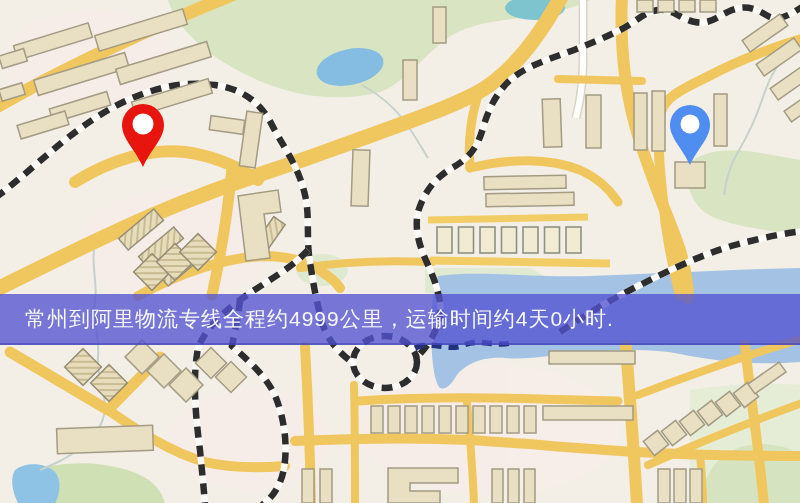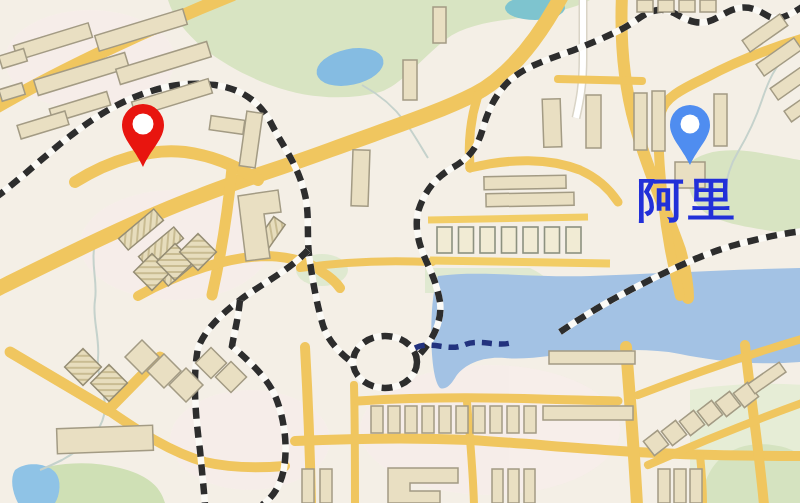--- a/index.html
+++ b/index.html
@@ -238,15 +238,17 @@
   <g transform="translate(143,103)">
     <path d="M0,64 C-8,46 -21,36 -21,22 A21,21 0 1 1 21,22 C21,36 8,46 0,64 Z" fill="#e8150f"></path>
     <circle cx="0" cy="21" r="10.5" fill="#ffffff"></circle>
   </g>
   <g transform="translate(690,104)">
     <path d="M0,61 C-8,44 -20,34 -20,21 A20,20 0 1 1 20,21 C20,34 8,44 0,61 Z" fill="#4f8df0"></path>
     <circle cx="0" cy="20" r="9.5" fill="#ffffff"></circle>
   </g>
 </svg>
 
-<div class="city-label dest-label">阿里</div>
-
+
+<div class="banner">
+  <span>常州到阿里物流专线全程约4999公里，运输时间约4天0小时.</span>
 </div>
+</div>
 
 </body></html>

